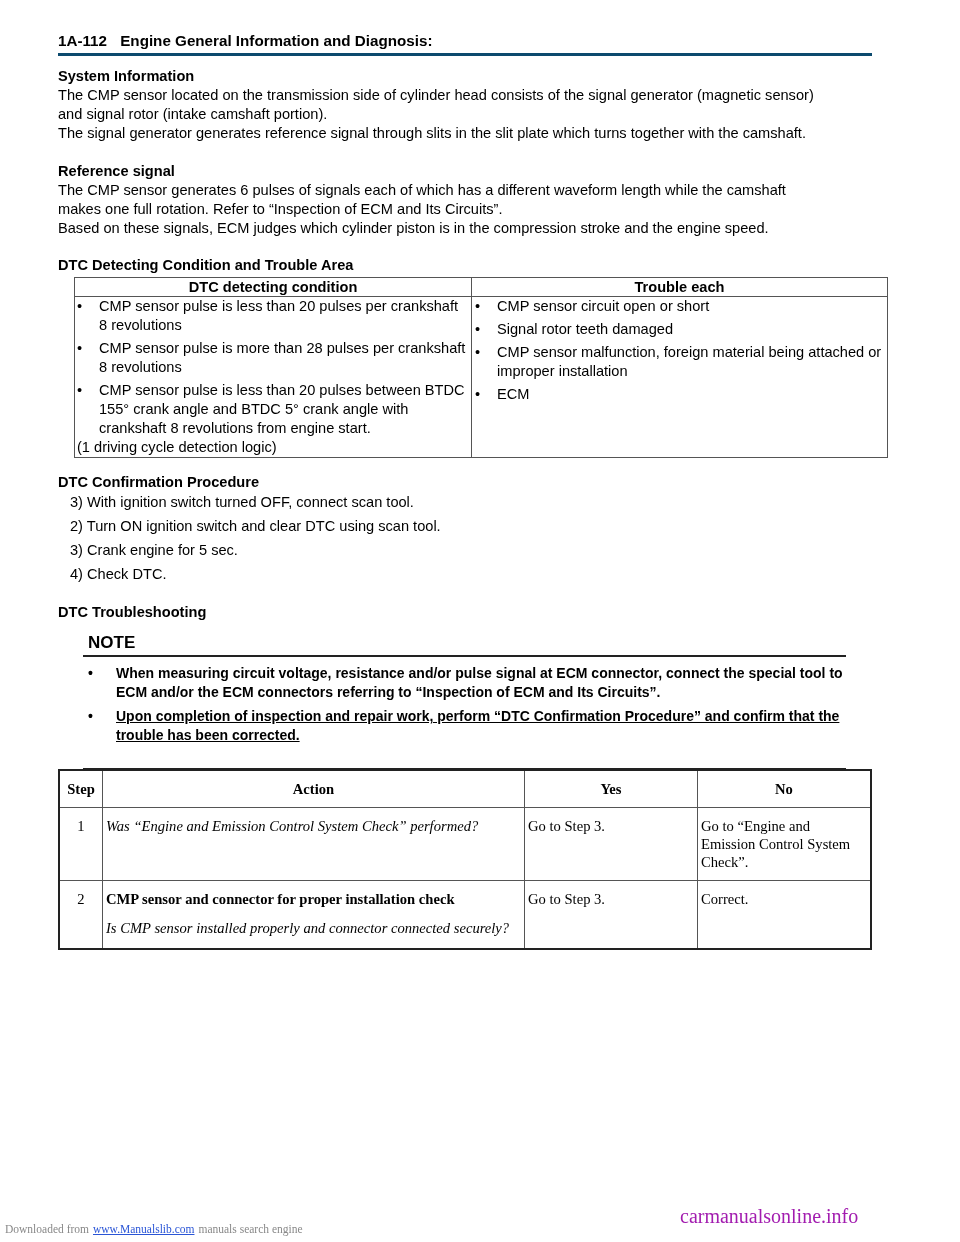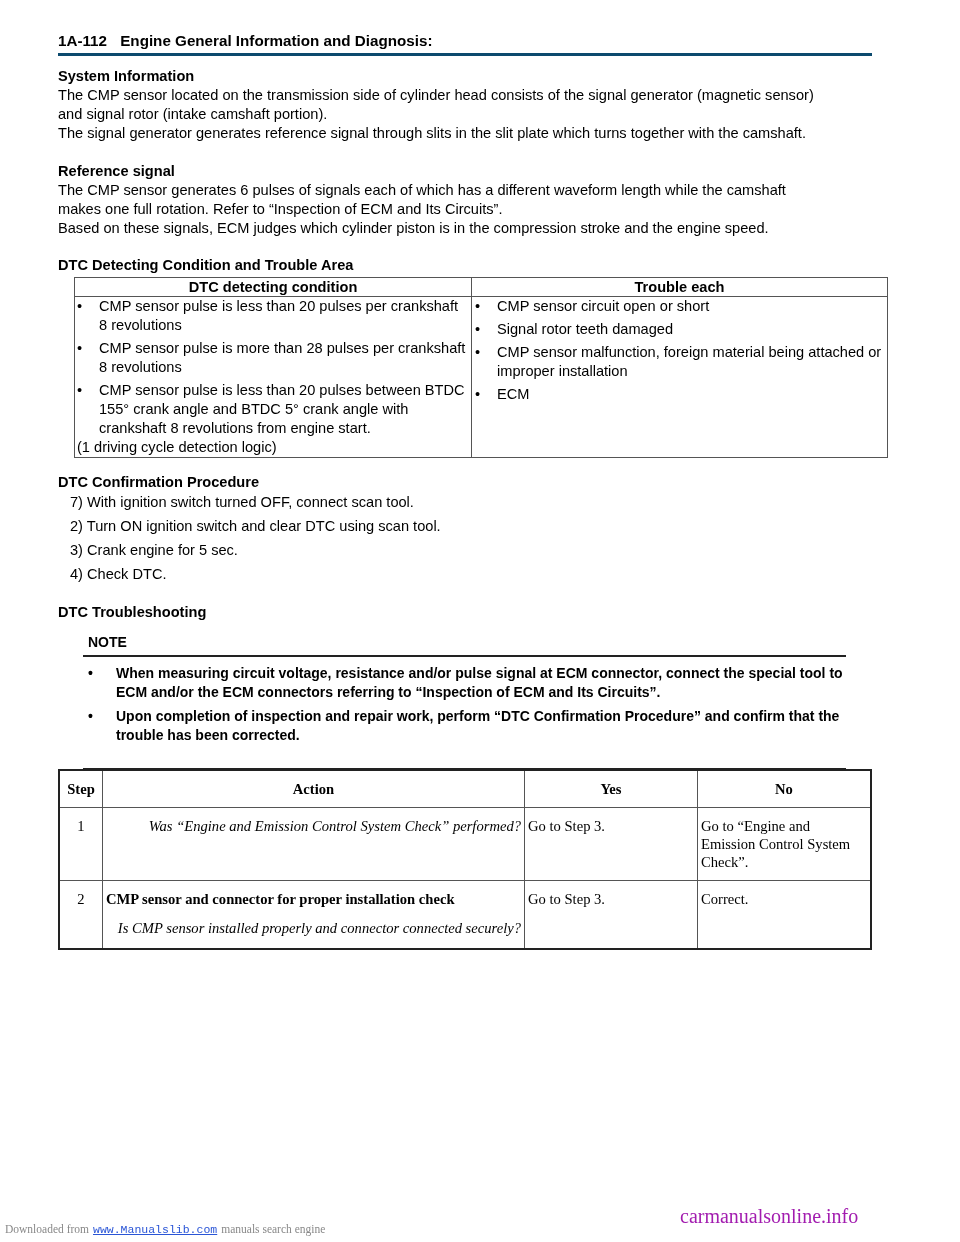--- a/index.html
+++ b/index.html
@@ -15,33 +15,33 @@
   p { margin: 0; }
   table { border-collapse: collapse; }
   .dtc-table { position: absolute; left: 0; top: 277px; width: 814px; margin-left: 16px; }
   .dtc-table td, .dtc-table th { border: 1.5px solid #555; vertical-align: top; padding: 0 4px 0 4px; }
   .dtc-table th { font-weight: bold; text-align: center; height: 18px; line-height: 18px; }
   .bul { position: relative; padding-left: 22px; margin: 0 0 4px 0; }
   .bul::before { content: "\2022"; position: absolute; left: 0; top: 0; }
   .steps { position: absolute; left: 0; top: 493px; }
   .steps p { margin: 0 0 5px 12px; }
   .note { position: absolute; left: 25px; top: 633px; width: 763px; font-family: "Liberation Sans", sans-serif; }
-  .note .title { font-weight: bold; font-size: 14px; padding-left: 5px; height: 22px; border-bottom: 2px solid #222; }
+  .note .title { font-weight: bold; font-size: 17px; padding-left: 5px; height: 22px; border-bottom: 2px solid #222; }
   .note .body { border-bottom: 2.5px solid #222; padding: 7px 0 7px 0; font-weight: bold; font-size: 14px; }
   .note .bul { padding-left: 28px; margin-left: 5px; margin-bottom: 5px; }
   .step-table { position: absolute; left: 0; top: 769px; width: 814px; border: 2.5px solid #222; }
   .step-table td, .step-table th { border: 1.2px solid #555; vertical-align: top; padding: 9px 3px; line-height: 18px; font-family: Liberation Serif, serif; }
   .step-table th { text-align: center; font-weight: bold; height: 17px; }
   .c-step { width: 36px; text-align: center; }
   .c-act { width: 415px; }
   .c-yes { width: 166px; }
   .c-no { width: 166px; }
-  .ital { font-style: italic; text-align: right; }
+  .ital { font-style: italic; }
   .footer-left { position: absolute; left: 5px; top: 1220px; font-family: "Liberation Serif", serif; font-size: 11.5px; color: #888; }
-  .footer-left a { color: #2a55d6; text-decoration: underline; margin: 0 4px; font-family: Liberation Mono, monospace; }
+  .footer-left a { color: #2a55d6; text-decoration: underline; margin: 0 4px; }
   .footer-right { position: absolute; left: 680px; top: 1207px; font-family: Liberation Serif, serif; font-size: 20px; color: #a21caf; }
 </style>
 </head>
 <body>
 
 <div class="page">
 
   <div class="header">
     <span class="num">1A-112</span>
     <span>Engine General Information and Diagnosis:</span>
@@ -85,35 +85,35 @@
         <div class="bul">ECM</div>
       </td>
     </tr>
   </tbody>
     </table>
 
   <div class="sec" style="top:473px;">
     <p class="h">DTC Confirmation Procedure</p>
   </div>
   <div class="steps">
-    <p>7) With ignition switch turned OFF, connect scan tool.</p>
+    <p>3) With ignition switch turned OFF, connect scan tool.</p>
     <p>2) Turn ON ignition switch and clear DTC using scan tool.</p>
     <p>3) Crank engine for 5 sec.</p>
     <p>4) Check DTC.</p>
   </div>
 
   <div class="sec" style="top:603px;">
     <p class="h">DTC Troubleshooting</p>
   </div>
 
   <div class="note">
     <div class="title">NOTE</div>
     <div class="body">
       <div class="bul">When measuring circuit voltage, resistance and/or pulse signal at ECM connector, connect the special tool to ECM and/or the ECM connectors referring to “Inspection of ECM and Its Circuits”.</div>
-      <div class="bul" style="margin-bottom:16px;">Upon completion of inspection and repair work, perform “DTC Confirmation Procedure” and confirm that the trouble has been corrected.</div>
+      <div class="bul" style="margin-bottom:16px;text-decoration:underline;">Upon completion of inspection and repair work, perform “DTC Confirmation Procedure” and confirm that the trouble has been corrected.</div>
     </div>
   </div>
 
   <table class="step-table">
     <tbody>
         <tr>
       <th class="c-step">Step</th>
       <th class="c-act">Action</th>
       <th class="c-yes">Yes</th>
       <th class="c-no">No</th>

